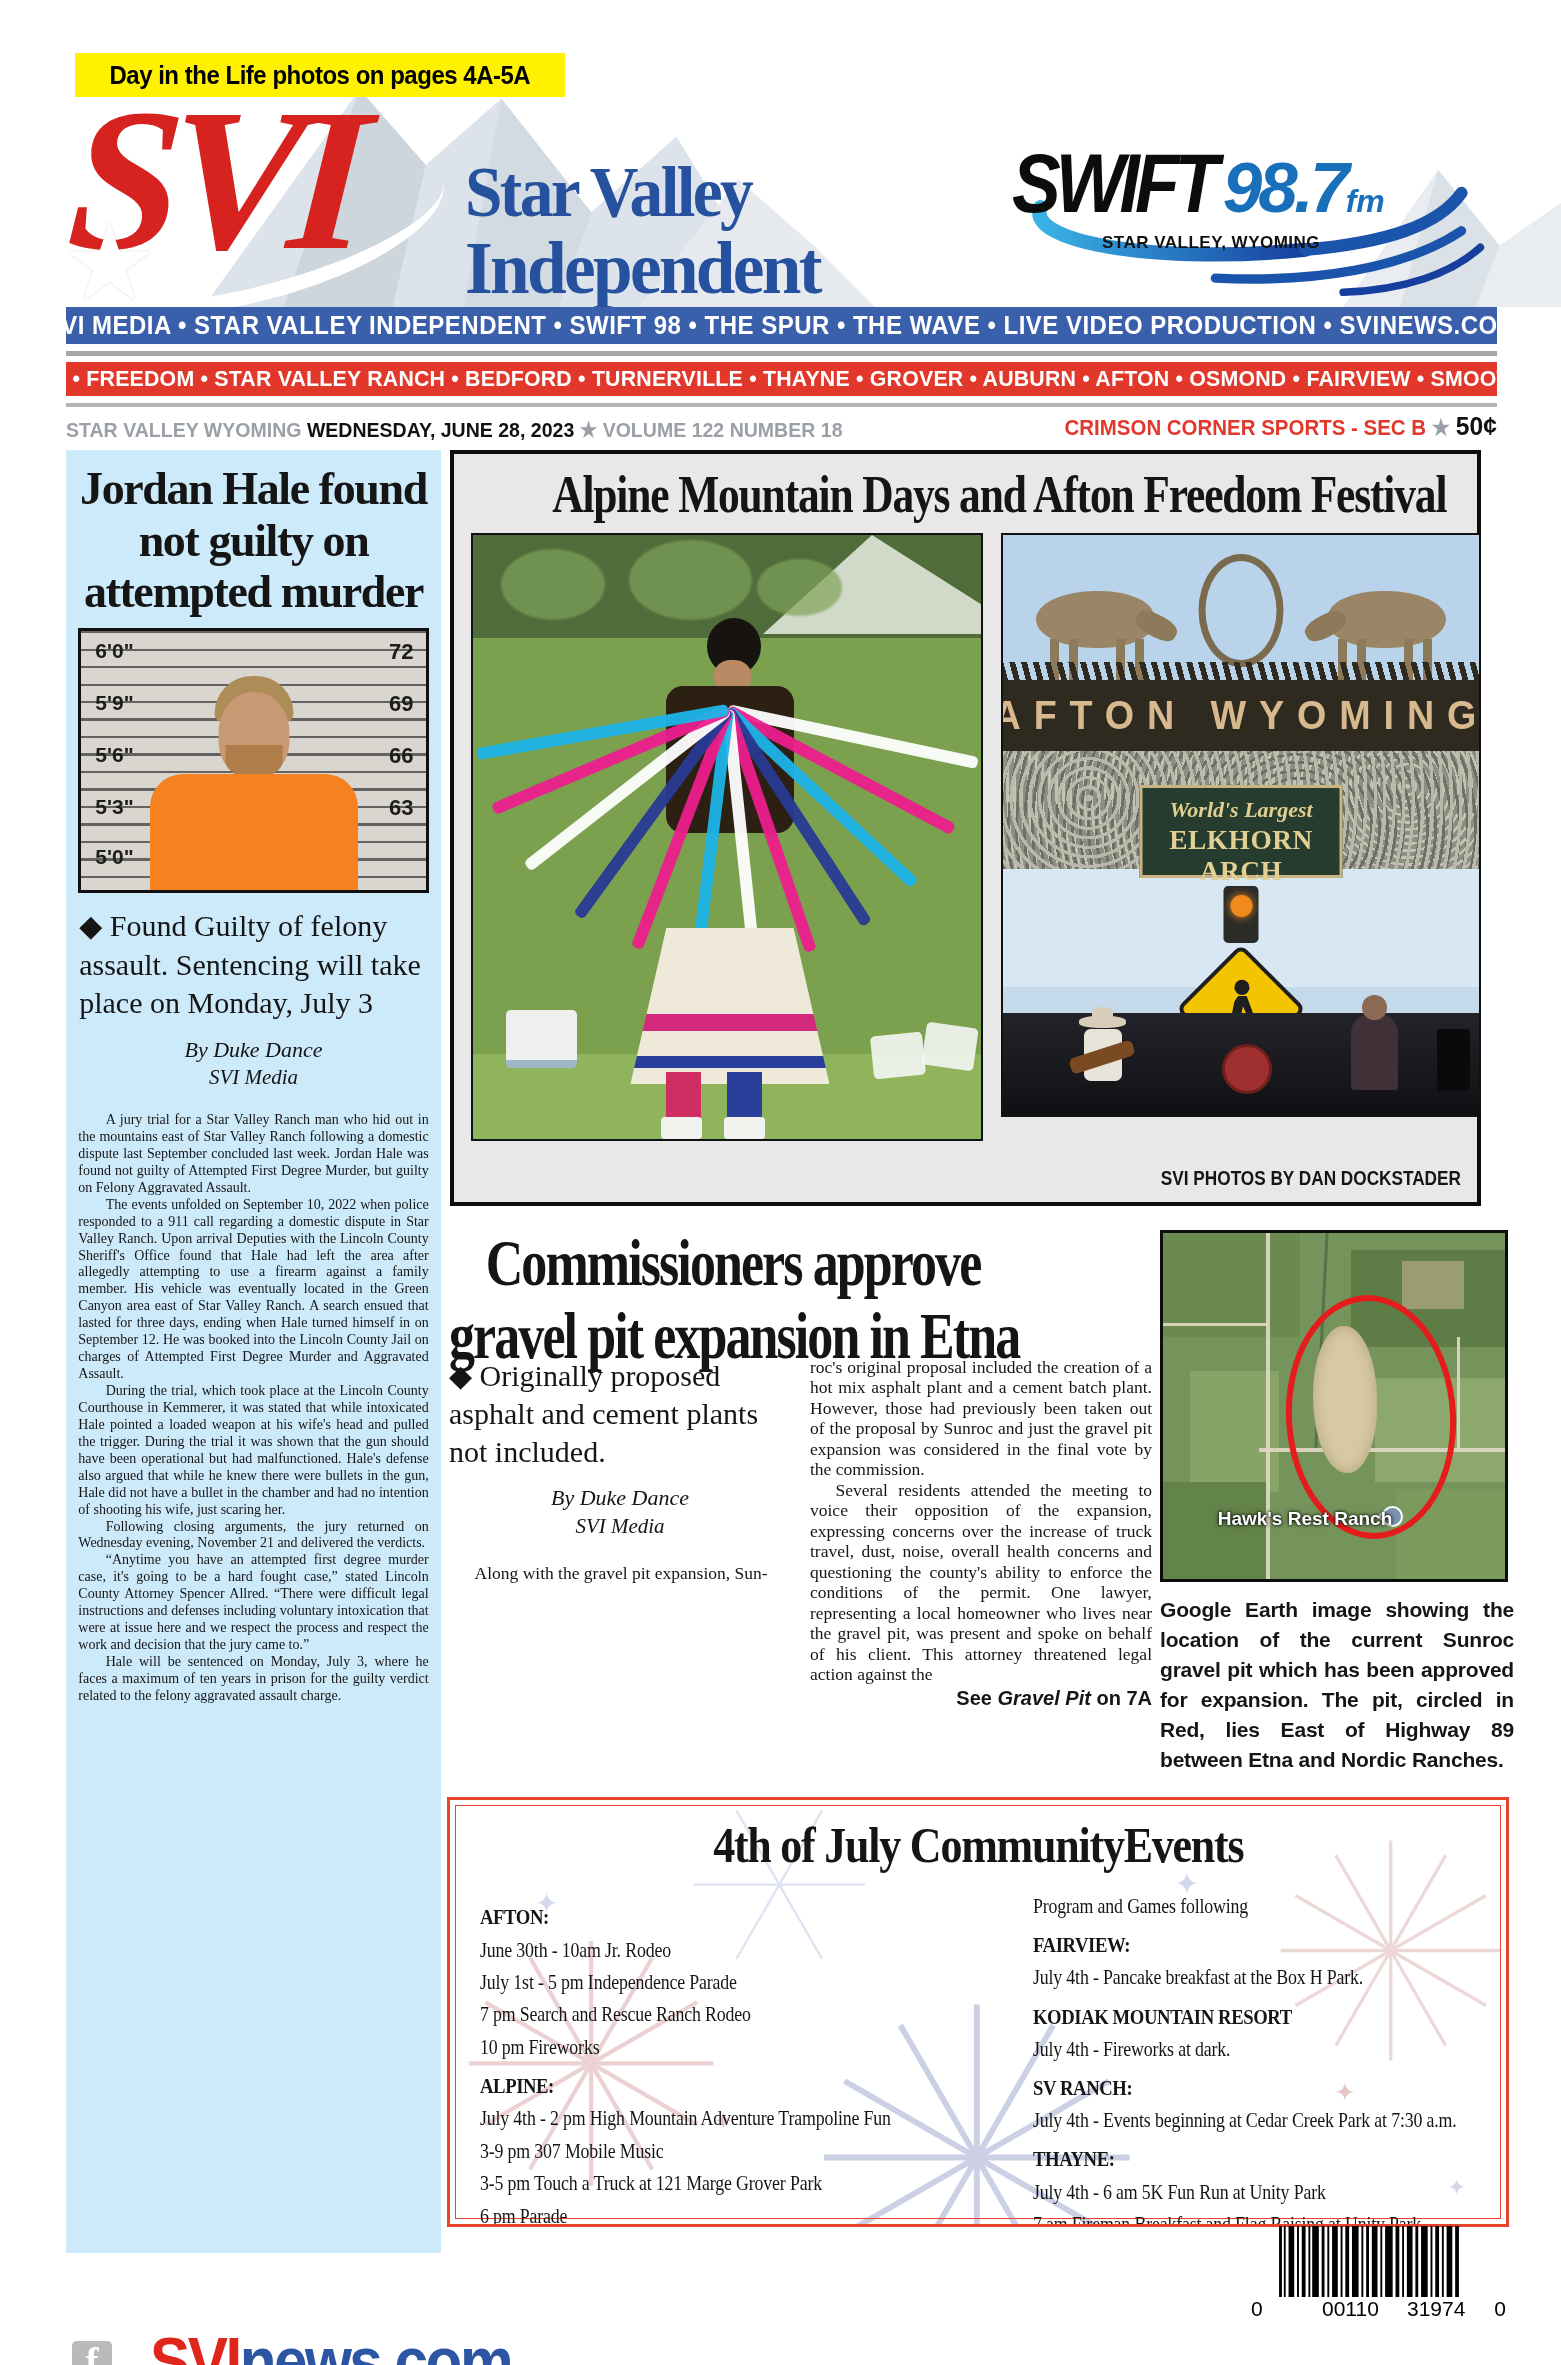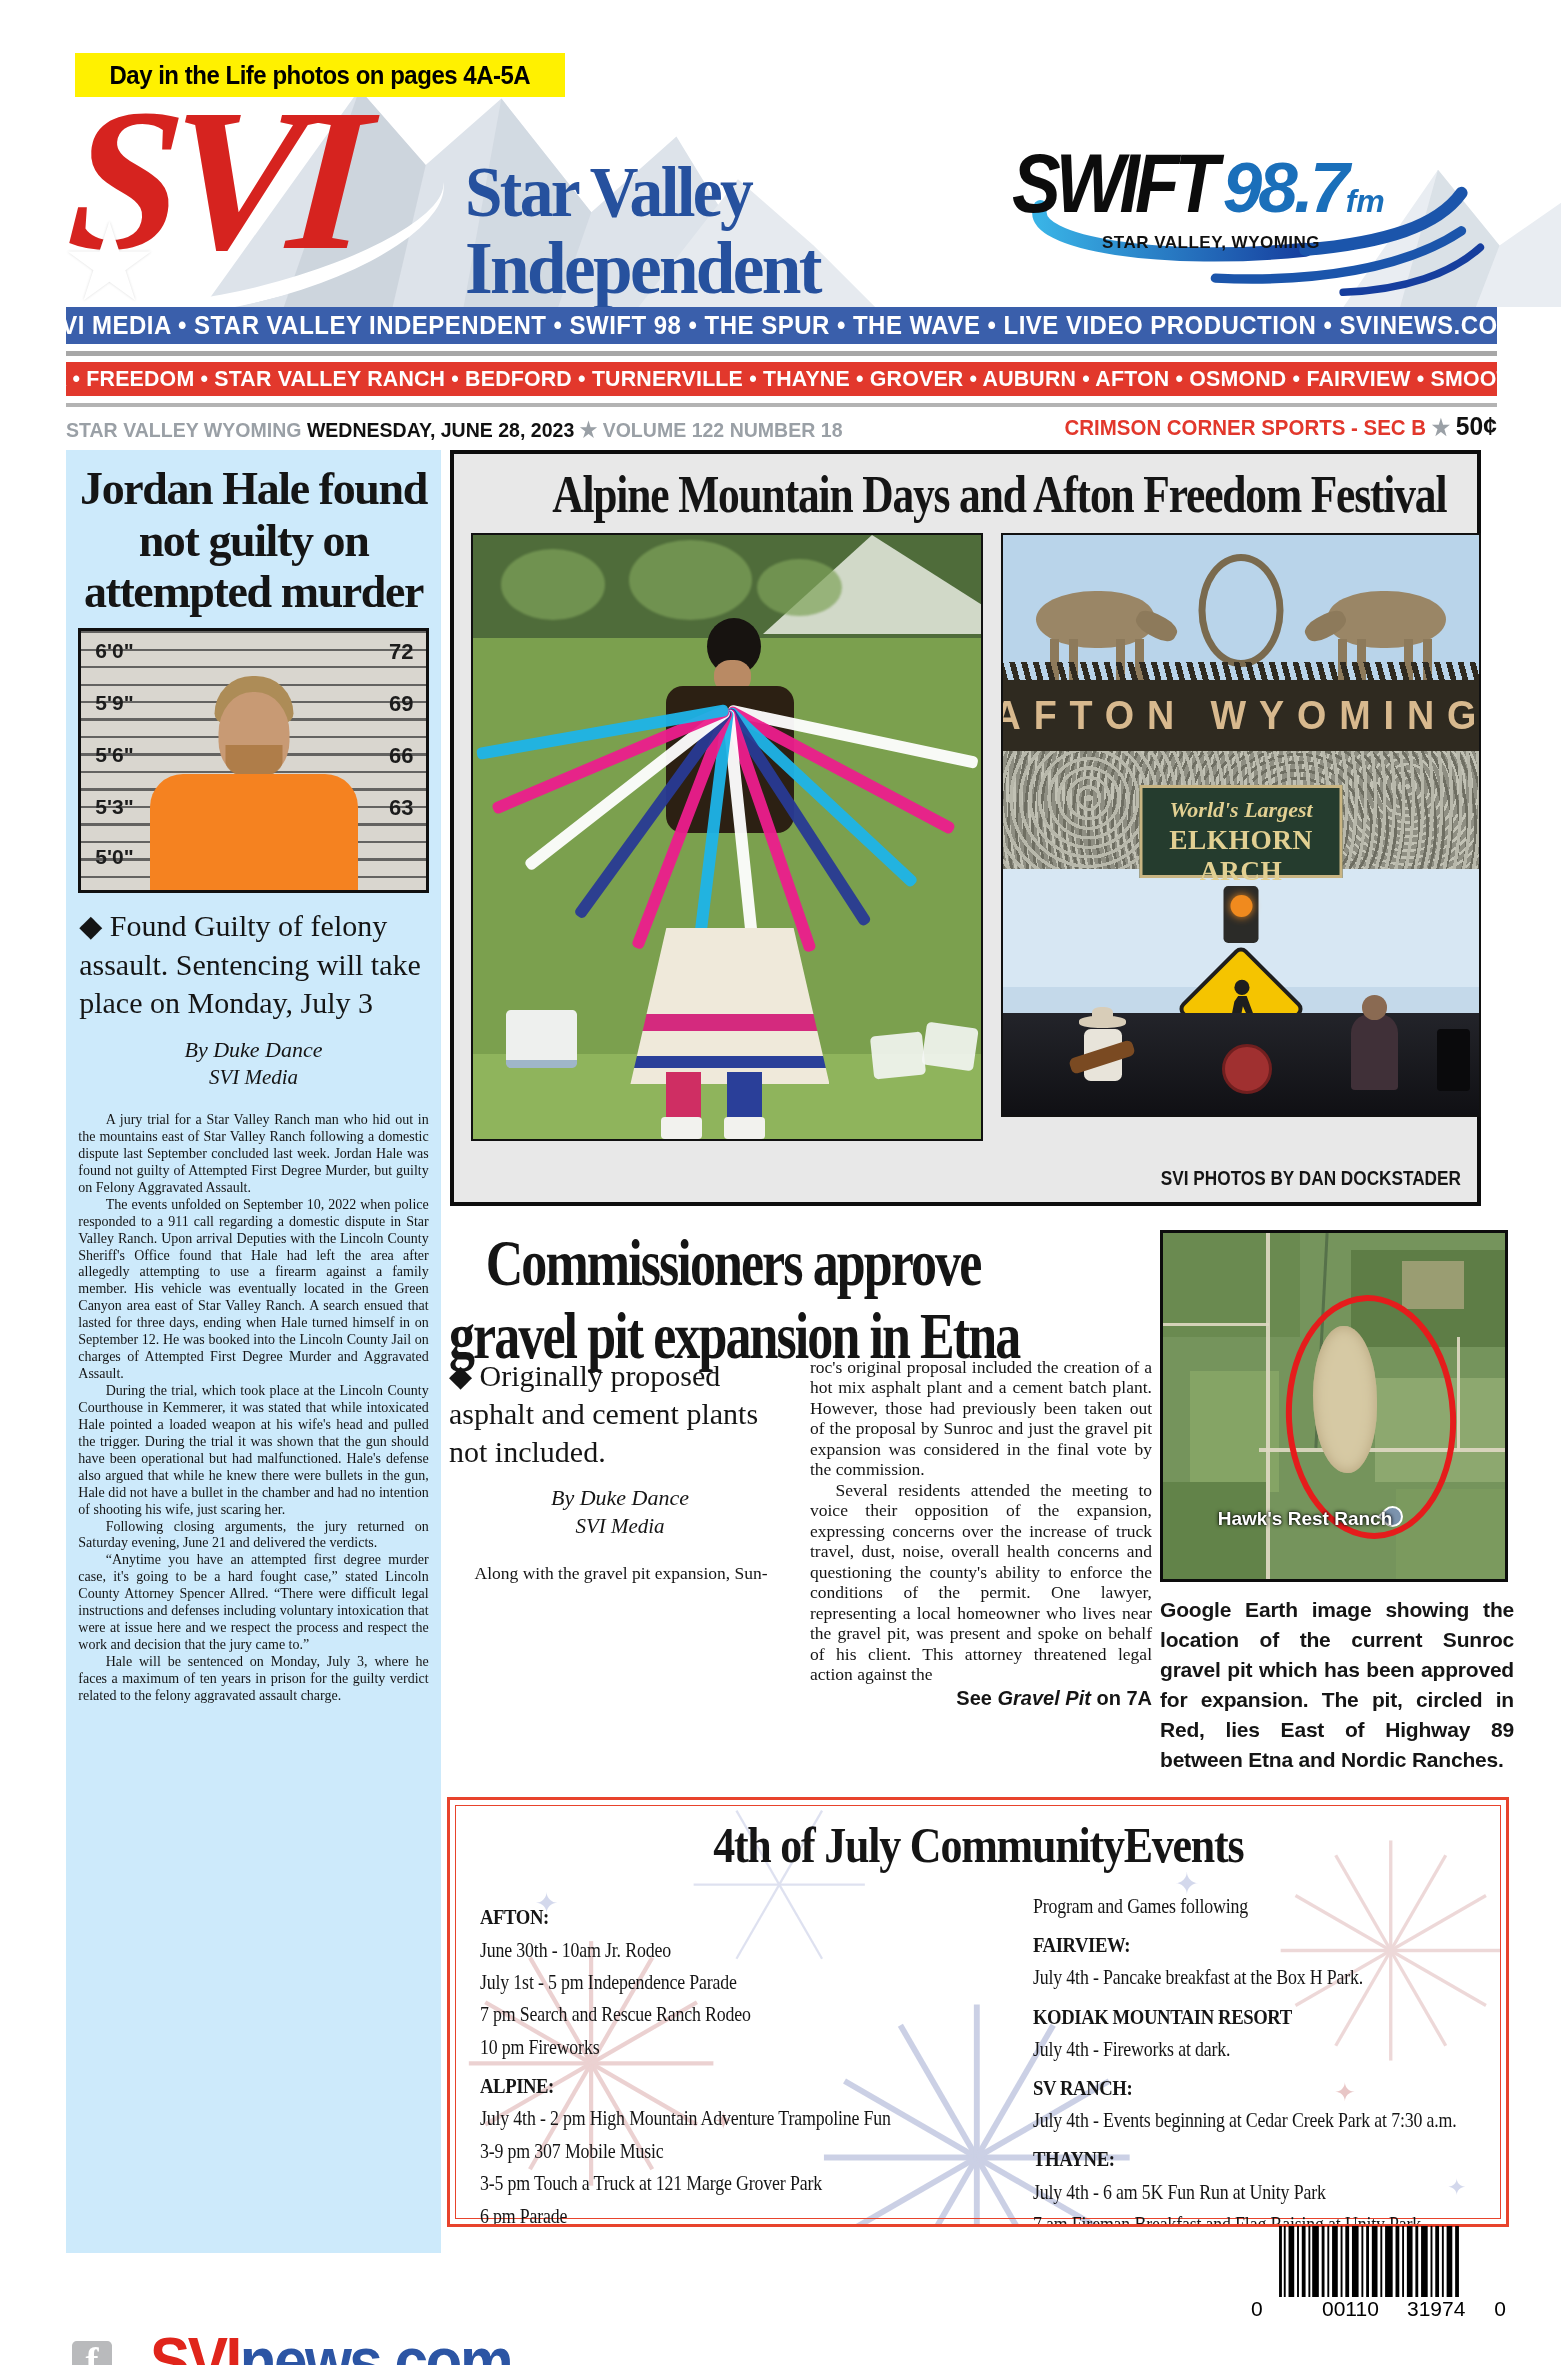--- a/index.html
+++ b/index.html
@@ -295,21 +295,21 @@
     <div class="mug-torso"></div>
   </div>
 
   <div class="subhead">◆  Found Guilty of felony assault. Sentencing will take place on Monday, July 3</div>
   <div class="byline">By Duke Dance</div>
   <div class="byline-org">SVI Media</div>
 
   <p class="body-p">A jury trial for a Star Valley Ranch man who hid out in the mountains east of Star Valley Ranch following a domestic dispute last September concluded last week. Jordan Hale was found not guilty of Attempted First Degree Murder, but guilty on Felony Aggravated Assault.</p>
   <p class="body-p">The events unfolded on September 10, 2022 when police responded to a 911 call regarding a domestic dispute in Star Valley Ranch. Upon arrival Deputies with the Lincoln County Sheriff's Office found that Hale had left the area after allegedly attempting to use a firearm against a family member. His vehicle was eventually located in the Green Canyon area east of Star Valley Ranch. A search ensued that lasted for three days, ending when Hale turned himself in on September 12. He was booked into the Lincoln County Jail on charges of Attempted First Degree Murder and Aggravated Assault.</p>
   <p class="body-p">During the trial, which took place at the Lincoln County Courthouse in Kemmerer, it was stated that while intoxicated Hale pointed a loaded weapon at his wife's head and pulled the trigger. During the trial it was shown that the gun should have been operational but had malfunctioned. Hale's defense also argued that while he knew there were bullets in the gun, Hale did not have a bullet in the chamber and had no intention of shooting his wife, just scaring her.</p>
-  <p class="body-p">Following closing arguments, the jury returned on Saturday evening, June 21 and delivered the verdicts.</p>
+  <p class="body-p">Following closing arguments, the jury returned on Wednesday evening, November 21 and delivered the verdicts.</p>
   <p class="body-p">“Anytime you have an attempted first degree murder case, it's going to be a hard fought case,” stated Lincoln County Attorney Spencer Allred. “There were difficult legal instructions and defenses including voluntary intoxication that were at issue here and we respect the process and respect the work and decision that the jury came to.”</p>
   <p class="body-p">Hale will be sentenced on Monday, July 3, where he faces a maximum of ten years in prison for the guilty verdict related to the felony aggravated assault charge.</p>
 </aside>
 
 <section class="festival-box">
   <div class="f-head">
     <span>Alpine Mountain Days and Afton Freedom Festival</span>
   </div>
 
   <div class="photoL">

